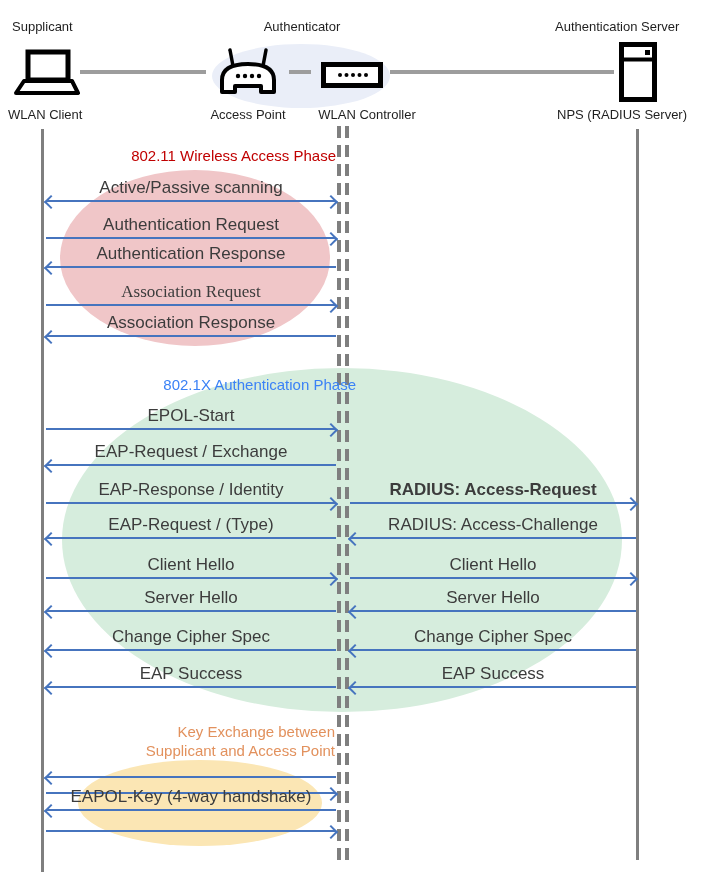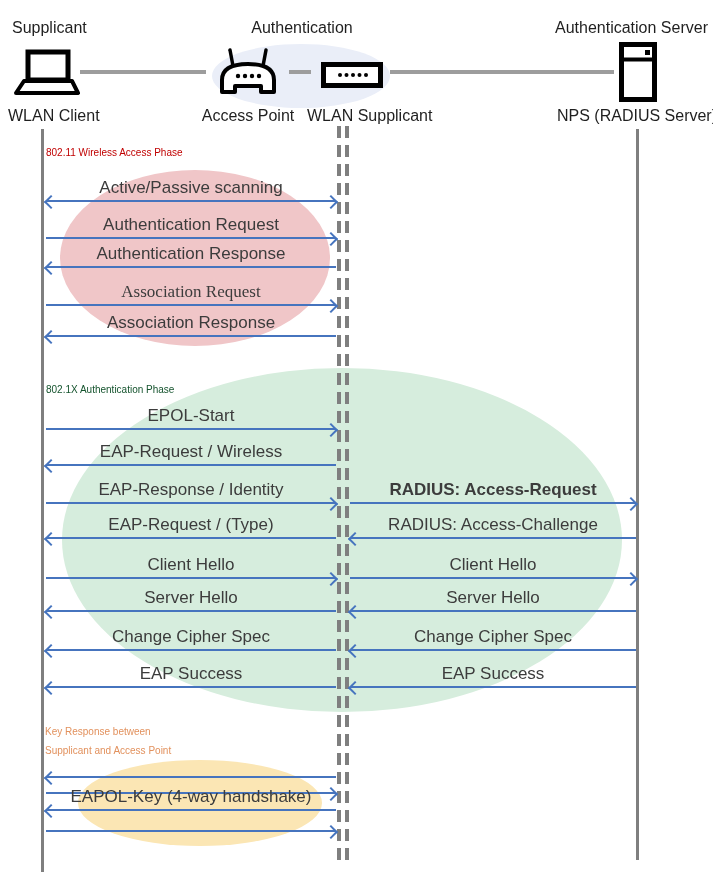--- a/index.html
+++ b/index.html
@@ -20,27 +20,27 @@
   .ellipse.phase-green{left:62px;top:368px;width:560px;height:344px;background:#D6EDDD;}
   .ellipse.phase-yellow{left:78px;top:760px;width:244px;height:86px;background:#FBE6B4;}
   
   .conn{position:absolute;top:70px;height:4px;background:var(--conn);z-index:2;}
   
   .lifeline{position:absolute;width:3px;background:var(--gray);z-index:3;}
   .lifeline.dashed{
     width:4px;background:repeating-linear-gradient(to bottom,var(--gray) 0 12px,transparent 12px 19px);
   }
   
-  .toplabel{position:absolute;font-size:16px;z-index:4;white-space:nowrap;}
+  .toplabel{position:absolute;font-size:13px;z-index:4;white-space:nowrap;}
   
   .icon{position:absolute;z-index:4;}
   
-  .phase-title{position:absolute;font-size:10px;text-align:left;z-index:5;white-space:nowrap;}
+  .phase-title{position:absolute;font-size:15px;text-align:right;z-index:5;white-space:nowrap;}
   .phase-title.red{color:#C00000;}
-  .phase-title.green{color:#14532d;margin-top:8px;}
+  .phase-title.green{color:#3b82f6;}
   .phase-title.orange{color:#E2915D;line-height:19px;white-space:normal;}
   
   .msg{position:absolute;height:22px;z-index:5;}
   .msg .lbl{
     position:absolute;bottom:4px;left:0;width:100%;text-align:center;
     font-size:17px;color:var(--msgtext);white-space:nowrap;
   }
   .msg .line{position:absolute;bottom:0;left:0;width:100%;height:2px;background:var(--blue);}
   .msg.head-right .line::after{
     content:"";position:absolute;right:0px;top:-3px;width:8px;height:8px;
@@ -66,22 +66,22 @@
   <div class="conn" style="left:80px;width:126px;"></div>
   <div class="conn" style="left:289px;width:22px;"></div>
   <div class="conn" style="left:390px;width:224px;"></div>
 
   <div class="lifeline" style="left:41px;top:129px;height:743px;"></div>
   <div class="lifeline dashed" style="left:337px;top:126px;height:736px;"></div>
   <div class="lifeline dashed" style="left:345px;top:126px;height:736px;"></div>
   <div class="lifeline" style="left:636px;top:129px;height:731px;"></div>
 
   <div class="toplabel" style="left:12px;top:19px;">Supplicant</div>
-  <div class="toplabel" style="left:232px;top:19px;width:140px;text-align:center;">Authentication</div>
-  <div class="toplabel" style="left:555px;top:19px;width:150px;text-align:center;">Authentication Server</div>
+  <div class="toplabel" style="left:232px;top:19px;width:140px;text-align:center;">Authenticator</div>
+  <div class="toplabel" style="left:555px;top:19px;width:150px;text-align:left;">Authentication Server</div>
 
   <div class="icon" style="left:14px;top:48px;width:66px;height:50px;">
     <svg width="66" height="50" viewBox="0 0 66 50">
       <rect x="14" y="4" width="40" height="28" fill="#fff" stroke="#000" stroke-width="5"></rect>
       <path d="M10 33 L58 33 L64 45 L2 45 Z" fill="#fff" stroke="#000" stroke-width="4" stroke-linejoin="round"></path>
     </svg>
   </div>
   <div class="icon" style="left:218px;top:46px;width:60px;height:50px;">
     <svg width="60" height="50" viewBox="0 0 60 50">
       <path d="M15 20 L12 4" stroke="#000" stroke-width="3.5" fill="none" stroke-linecap="round"></path>
@@ -106,27 +106,27 @@
   <div class="icon" style="left:619px;top:42px;width:38px;height:60px;">
     <svg width="38" height="60" viewBox="0 0 38 60">
       <rect x="2.5" y="2.5" width="33" height="55" fill="#fff" stroke="#000" stroke-width="5"></rect>
       <line x1="4" y1="17.5" x2="34" y2="17.5" stroke="#000" stroke-width="4"></line>
       <rect x="26" y="8" width="5" height="5" fill="#000"></rect>
     </svg>
   </div>
 
   <div class="toplabel" style="left:8px;top:107px;">WLAN Client</div>
   <div class="toplabel" style="left:188px;top:107px;width:120px;text-align:center;">Access Point</div>
-  <div class="toplabel" style="left:307px;top:107px;width:120px;text-align:center;">WLAN Supplicant</div>
+  <div class="toplabel" style="left:307px;top:107px;width:120px;text-align:center;">WLAN Controller</div>
   <div class="toplabel" style="left:557px;top:107px;width:150px;text-align:left;">NPS (RADIUS Server)</div>
 
   <div class="phase-title red" style="left:46px;top:147px;width:290px;">802.11 Wireless Access Phase</div>
   <div class="phase-title green" style="left:46px;top:376px;width:310px;">802.1X Authentication Phase</div>
   <div class="phase-title orange" style="left:45px;top:722px;width:290px;">
-    <div>Key Response between</div>
+    <div>Key Exchange between</div>
     <div>Supplicant and Access Point</div>
   </div>
 
   <div class="msg head-left head-right" style="left:46px;top:180px;width:290px;">
     <div class="lbl">Active/Passive scanning</div>
       <div class="line"></div>
   </div>
   <div class="msg head-left" style="left:46px;top:246px;width:290px;">
     <div class="lbl">Authentication Response</div>
       <div class="line"></div>
@@ -141,21 +141,21 @@
   </div>
   <div class="msg head-left" style="left:46px;top:315px;width:290px;">
     <div class="lbl">Association Response</div>
       <div class="line"></div>
   </div>
   <div class="msg head-right" style="left:46px;top:408px;width:290px;">
     <div class="lbl">EPOL-Start</div>
       <div class="line"></div>
   </div>
   <div class="msg head-left" style="left:46px;top:444px;width:290px;">
-    <div class="lbl">EAP-Request / Wireless</div>
+    <div class="lbl">EAP-Request / Exchange</div>
       <div class="line"></div>
   </div>
   <div class="msg head-right" style="left:46px;top:482px;width:290px;">
     <div class="lbl">EAP-Response / Identity</div>
       <div class="line"></div>
   </div>
   <div class="msg head-left" style="left:46px;top:517px;width:290px;">
     <div class="lbl">EAP-Request / (Type)</div>
       <div class="line"></div>
   </div>

